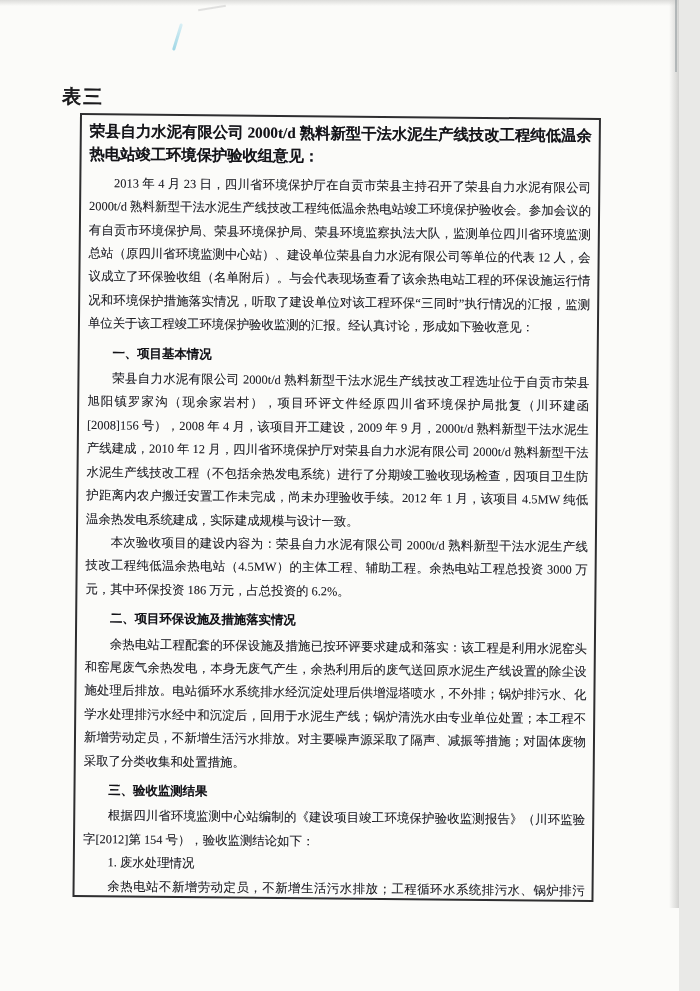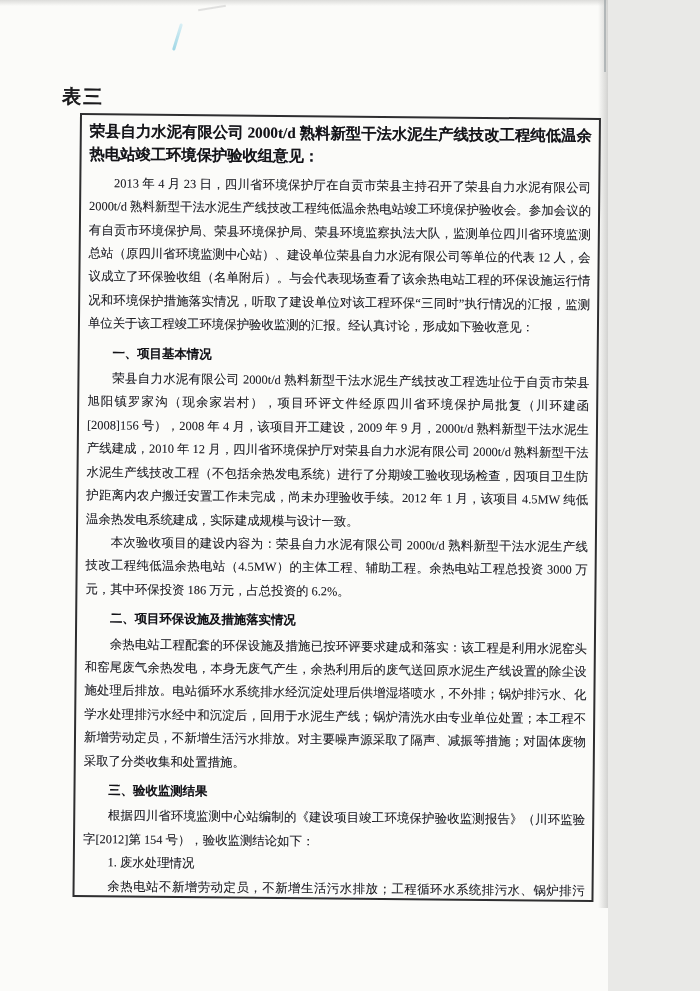--- a/index.html
+++ b/index.html
@@ -2,21 +2,21 @@
 <html><head>
 <meta charset="utf-8">
 <style>
   html,body { margin:0; padding:0; }
   body {
     width:700px; height:991px;
     background:#e9e9e7;
     font-family:"Liberation Serif", serif;
   }
   .canvas {
-    position:relative; width:608px; height:991px;
+    position:relative; width:679px; height:991px;
     background:#fbfbf9; overflow:hidden;
   }
   
   .edge-top {
     position:absolute; top:0; left:0; right:0; height:6px;
     background:linear-gradient(#dcdcda, rgba(228,228,226,0));
   }
   .edge-right {
     position:absolute; top:0; right:0; width:10px; height:908px;
     background:linear-gradient(to left, #d2d2d0, rgba(235,235,233,0));

